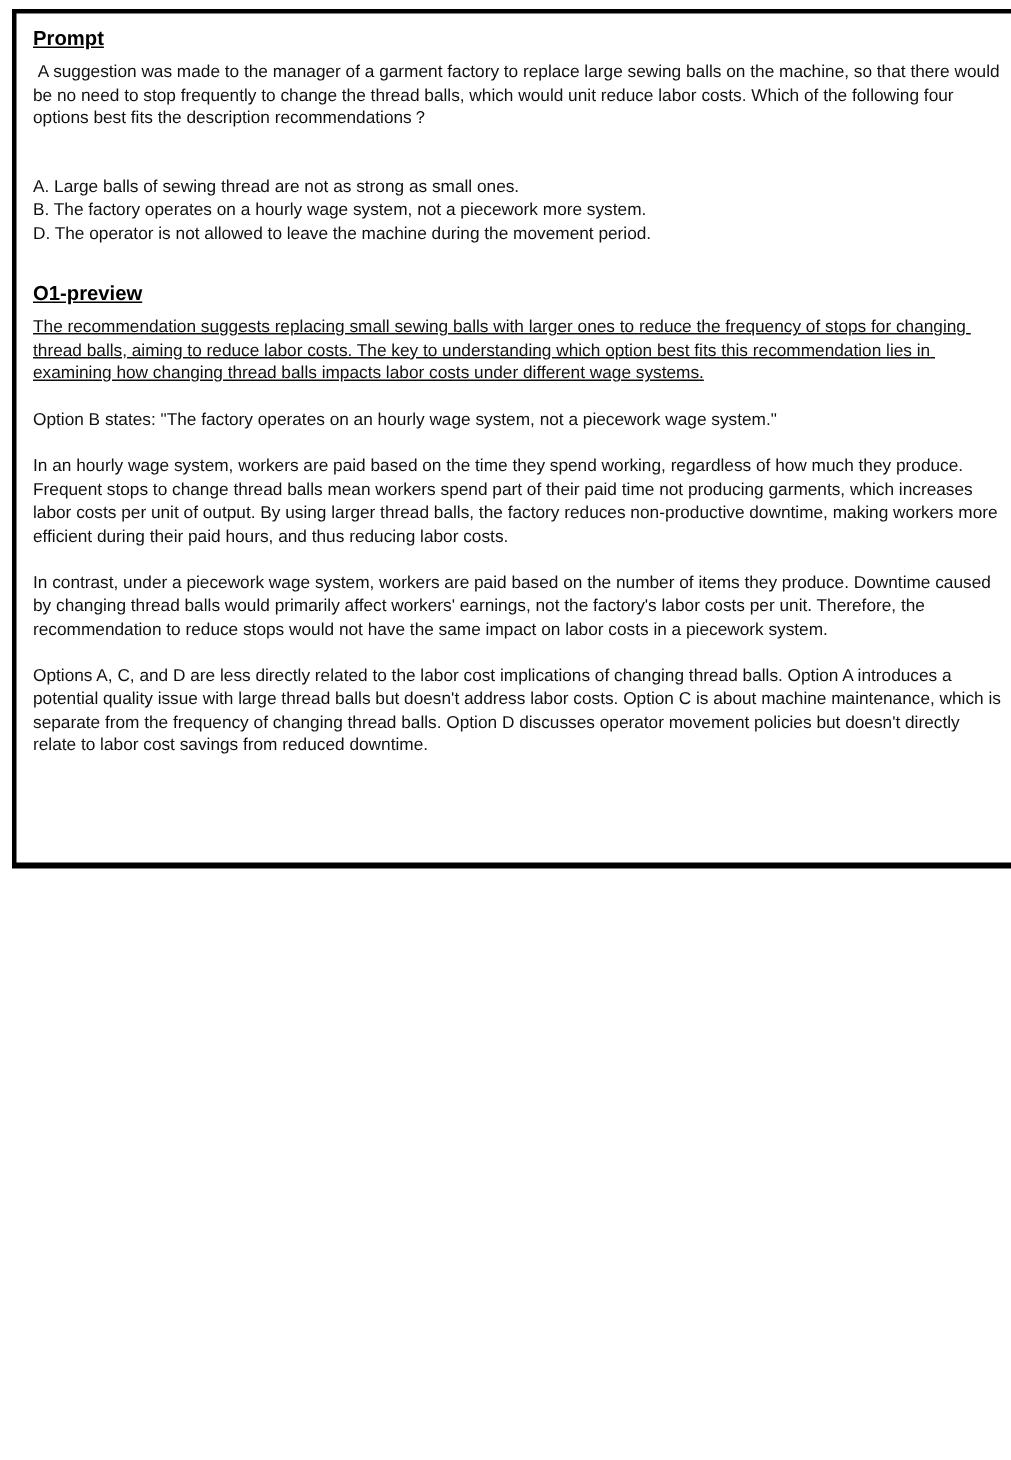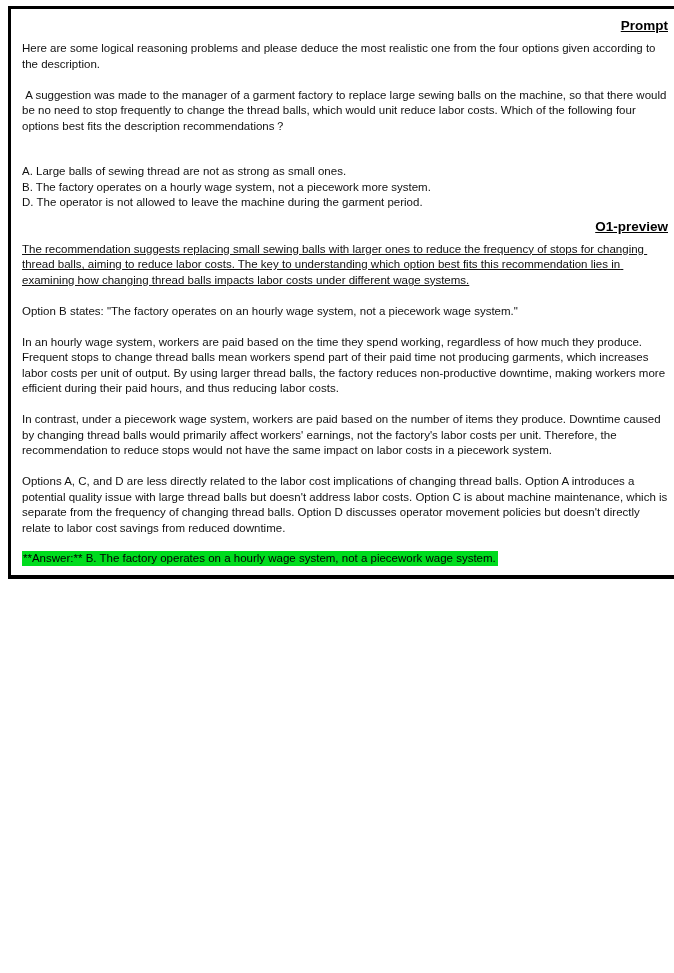--- a/index.html
+++ b/index.html
@@ -27,72 +27,67 @@
     box-sizing: content-box;
     overflow: hidden;
   }
   .section-heading {
     font-size: 13.5px;
     font-weight: bold;
     text-decoration: underline;
     line-height: 17px;
     margin: 0 0 7px 0;
     color: #000000;
-    text-align: right;
   }
   .para {
     font-size: 11.5px;
     line-height: 15.5px;
     margin: 0 0 15.5px 0;
     white-space: pre-wrap;
   }
   .para.tight { margin-bottom: 0; text-decoration: underline; }
   .options-block { margin: 30px 0 0 0; }
   .option-line {
     font-size: 11.5px;
     line-height: 15.5px;
   }
-  .o1-heading-wrap { margin-top: 7px; }
+  .o1-heading-wrap { margin-top: 23px; }
   .o1-section .para:first-of-type { margin-top: 0; }
   .answer-line {
     font-size: 11.5px;
     line-height: 15.5px;
     margin-top: 15px;
   }
   .answer-highlight {
     color: #000000;
     padding: 1px 2px 2px 1px;
   }
 </style>
 </head>
 <body>
 
 <div class="doc-box">
 
   <div class="section-heading">Prompt</div>
 
-  <div class="para">Here are some logical reasoning problems and please deduce the most realistic one from the four options given according to the description.</div>
 
   <div class="para"> A suggestion was made to the manager of a garment factory to replace large sewing balls on the machine, so that there would be no need to stop frequently to change the thread balls, which would unit reduce labor costs. Which of the following four options best fits the description recommendations？</div>
 
   <div class="options-block">
     <div class="option-line">A. Large balls of sewing thread are not as strong as small ones.</div>
     <div class="option-line">B. The factory operates on a hourly wage system, not a piecework more system.</div>
-    <div class="option-line">D. The operator is not allowed to leave the machine during the garment period.</div>
+    <div class="option-line">D. The operator is not allowed to leave the machine during the movement period.</div>
   </div>
 
   <div class="o1-heading-wrap">
     <div class="section-heading">O1-preview</div>
   </div>
 
   <div class="o1-section">
     <div class="para tight">The recommendation suggests replacing small sewing balls with larger ones to reduce the frequency of stops for changing thread balls, aiming to reduce labor costs. The key to understanding which option best fits this recommendation lies in examining how changing thread balls impacts labor costs under different wage systems.</div>
     <div class="para" style="margin-top:15.5px; margin-bottom:0;">Option B states: "The factory operates on an hourly wage system, not a piecework wage system."</div>
     <div class="para" style="margin-top:15.5px; margin-bottom:0;">In an hourly wage system, workers are paid based on the time they spend working, regardless of how much they produce. Frequent stops to change thread balls mean workers spend part of their paid time not producing garments, which increases labor costs per unit of output. By using larger thread balls, the factory reduces non-productive downtime, making workers more efficient during their paid hours, and thus reducing labor costs.</div>
     <div class="para" style="margin-top:15.5px; margin-bottom:0;">In contrast, under a piecework wage system, workers are paid based on the number of items they produce. Downtime caused by changing thread balls would primarily affect workers' earnings, not the factory's labor costs per unit. Therefore, the recommendation to reduce stops would not have the same impact on labor costs in a piecework system.</div>
     <div class="para" style="margin-top:15.5px; margin-bottom:0;">Options A, C, and D are less directly related to the labor cost implications of changing thread balls. Option A introduces a potential quality issue with large thread balls but doesn't address labor costs. Option C is about machine maintenance, which is separate from the frequency of changing thread balls. Option D discusses operator movement policies but doesn't directly relate to labor cost savings from reduced downtime.</div>
 
-    <div class="answer-line">
-      <span class="answer-highlight" style="background-color: rgb(0, 220, 30);">**Answer:** B. The factory operates on a hourly wage system, not a piecework wage system.</span>
-    </div>
   </div>
 
 </div>
 
 </body></html>

